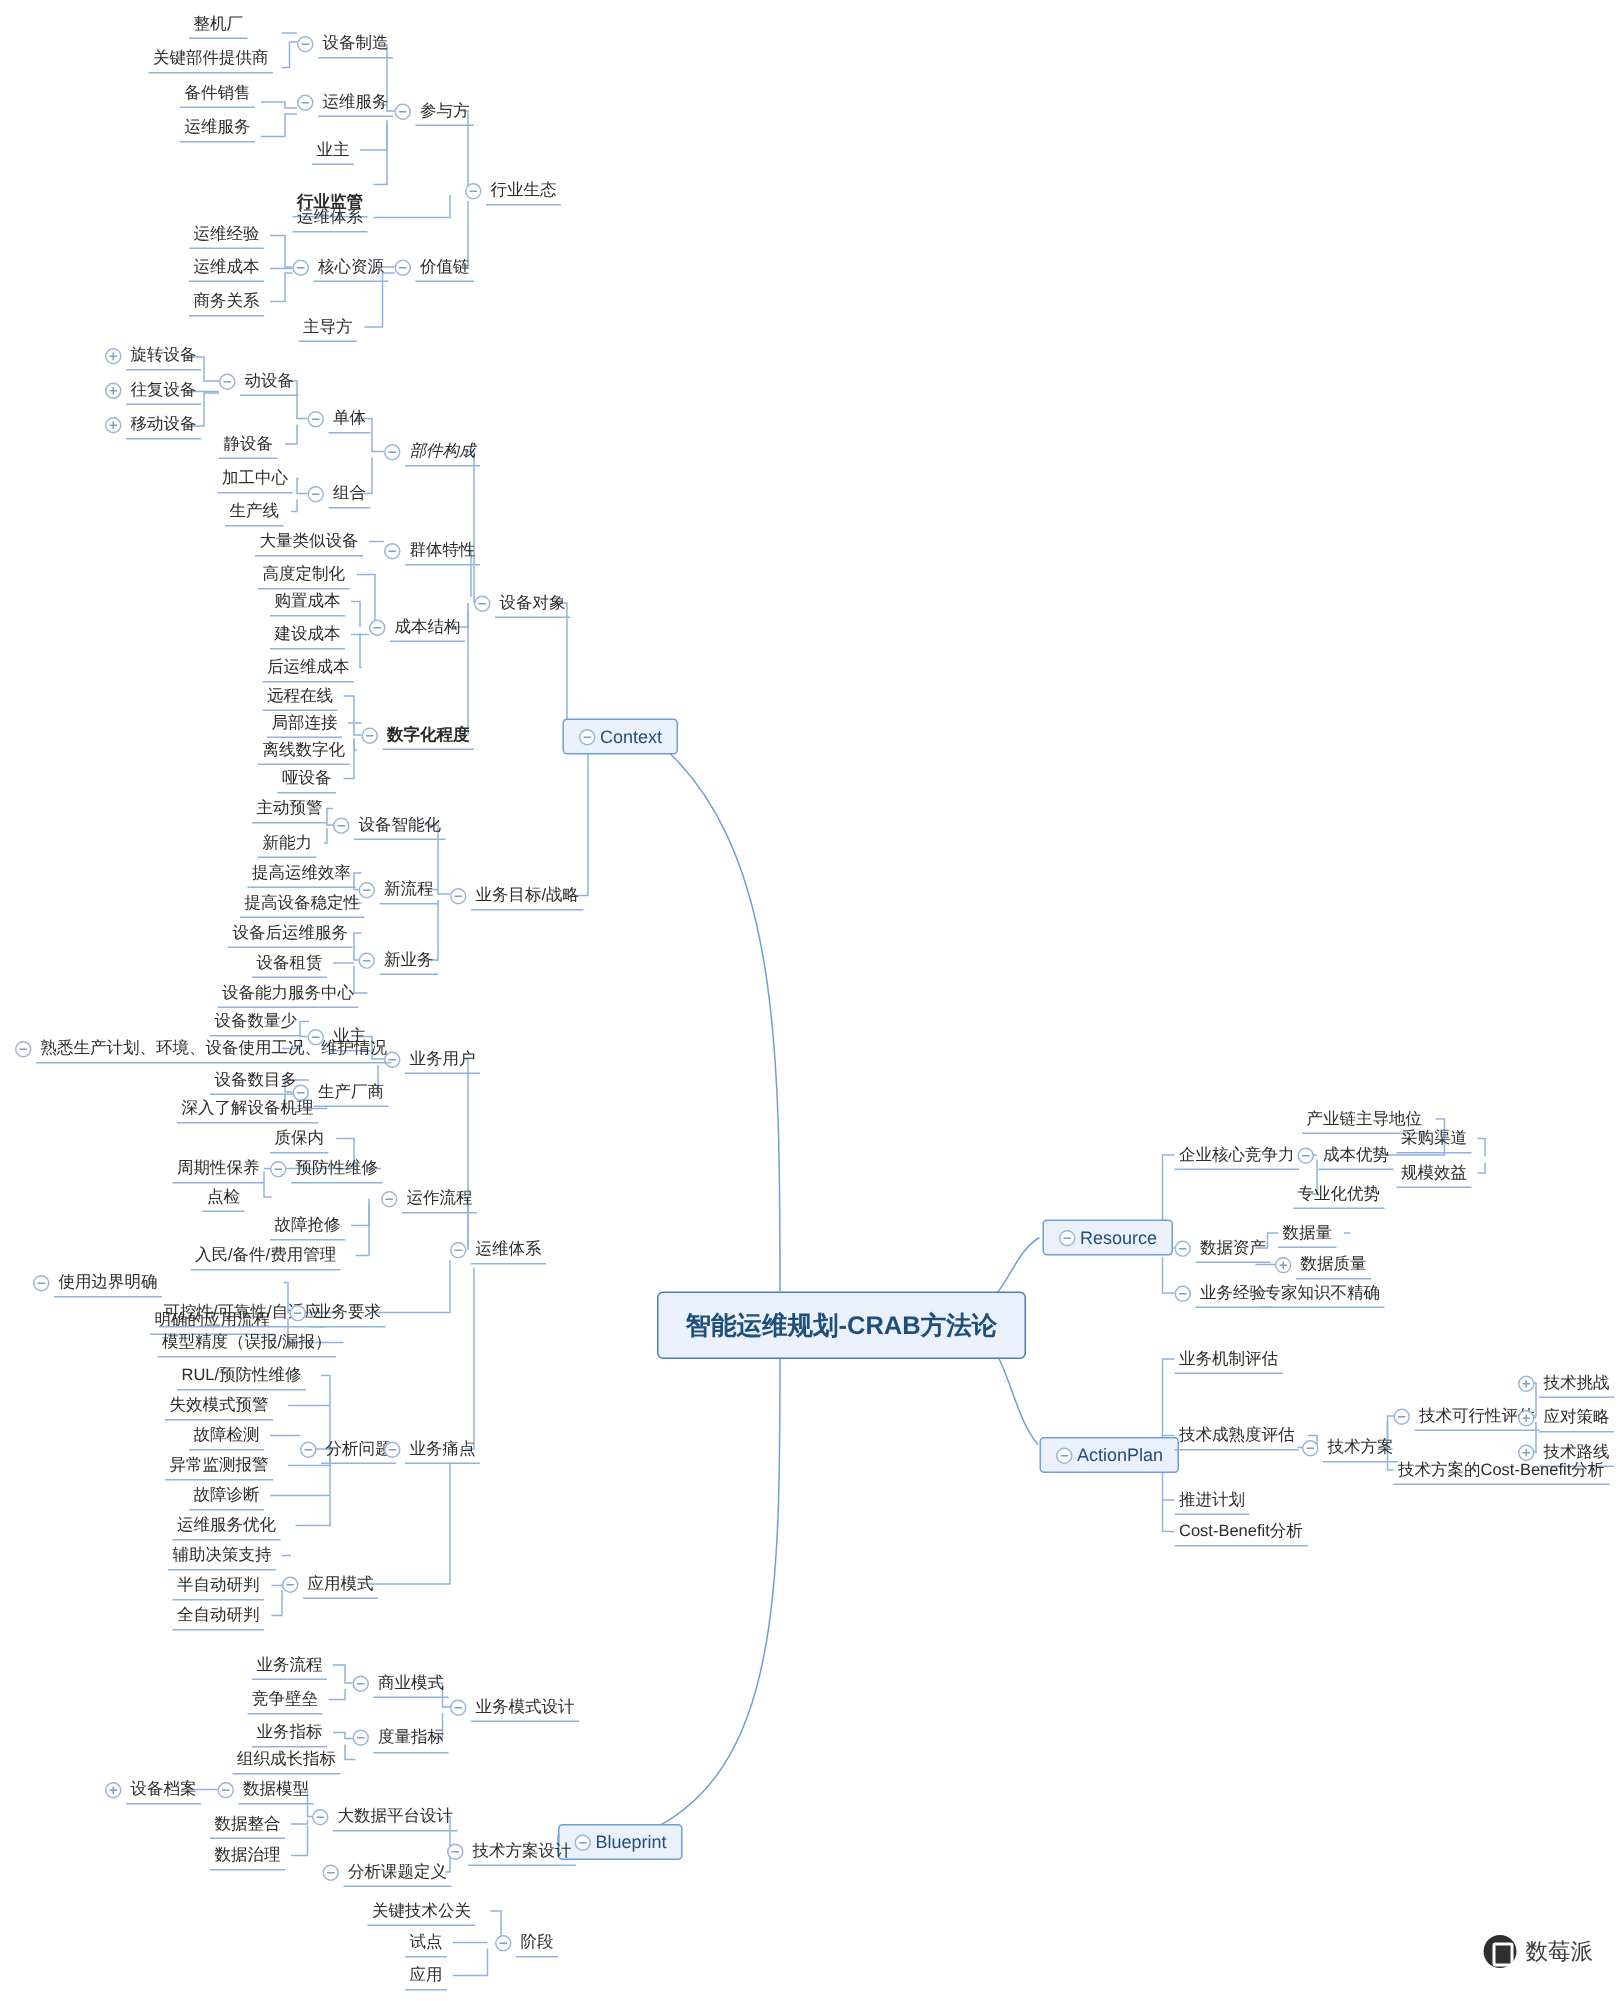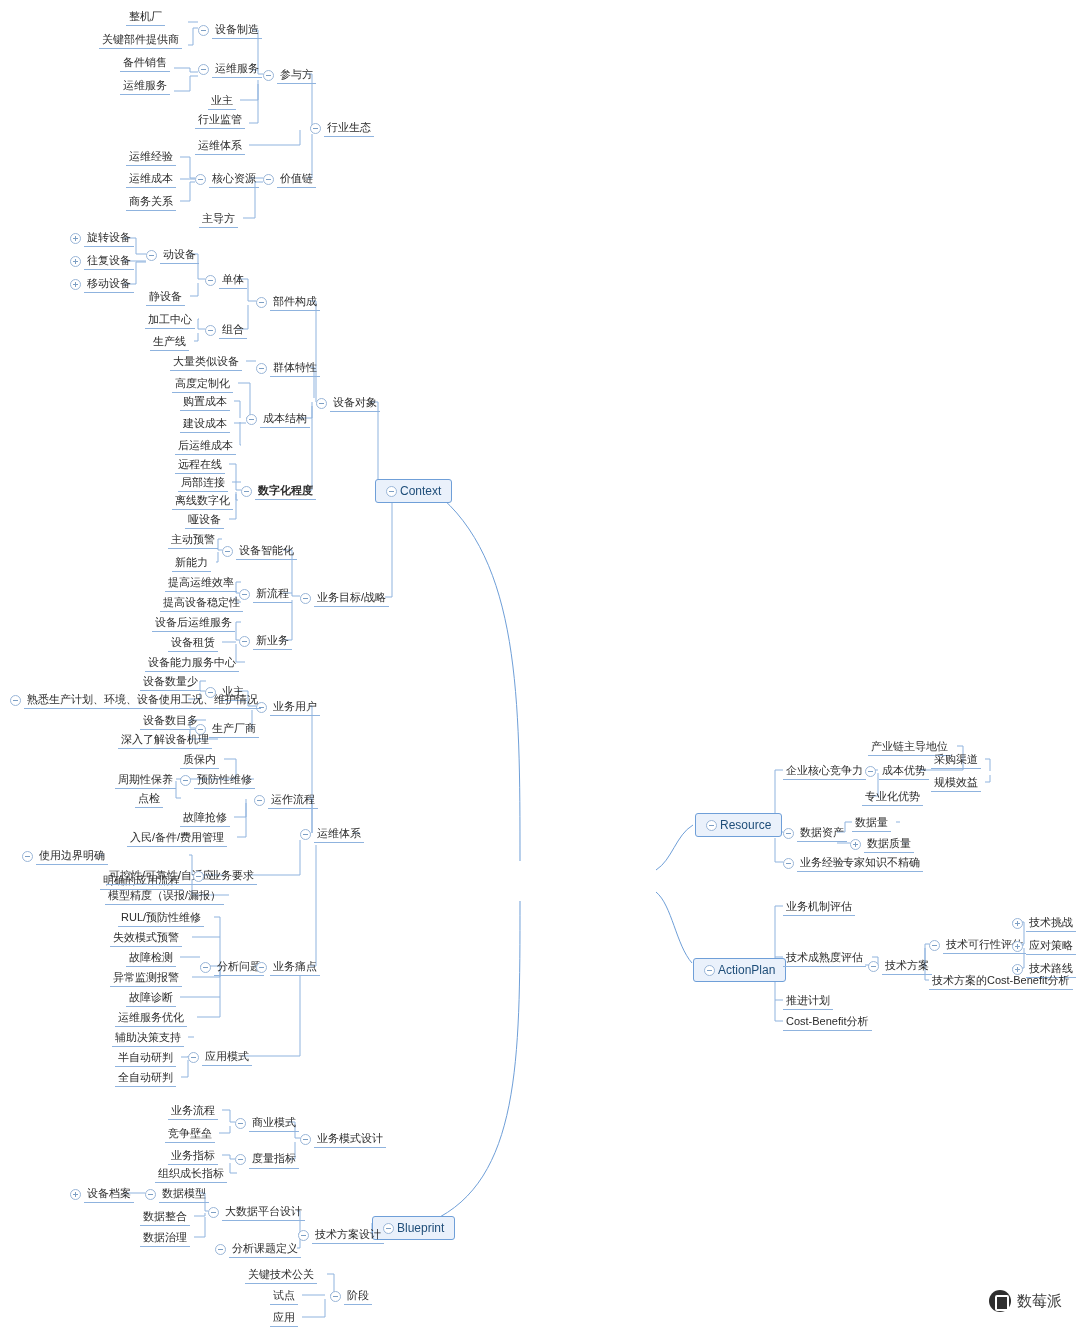--- a/index.html
+++ b/index.html
@@ -170,20 +170,23 @@
       <path d="M1012 968 H1024 V948"></path>
       <path d="M925 948 V980 H929"></path>
 
       <path d="M520 861 C 520 700, 520 560, 435 492" stroke="#6f9fd8"></path>
       <path d="M520 901 C 520 1060, 520 1180, 432 1221" stroke="#6f9fd8"></path>
       <path d="M656 870 C 672 860, 676 835, 693 825" stroke="#6f9fd8"></path>
       <path d="M656 892 C 672 905, 676 945, 692 963" stroke="#6f9fd8"></path>
     </g>
   </svg>
 
+  <div class="root" style="left:438px;top:861px;transform:translateY(0);">
+    <span>智能运维规划-CRAB方法论</span>
+  </div>
 
   <div class="cat" style="left:375px;top:479px;">
     <span class="badge"></span><span>Context</span>
   </div>
   <div class="cat" style="left:695px;top:813px;">
     <span class="badge"></span><span>Resource</span>
   </div>
   <div class="cat" style="left:693px;top:958px;">
     <span class="badge"></span><span>ActionPlan</span>
   </div>
@@ -193,36 +196,36 @@
 
   <div id="nodes">
       <div class="node" style="left: 126px; top: 9px;"><span class="txt leaf">整机厂</span></div>
       <div class="node" style="left: 99px; top: 32px;"><span class="txt leaf">关键部件提供商</span></div>
       <div class="node" style="left: 198px; top: 22px;"><span class="badge"></span><span class="txt leaf">设备制造</span></div>
       <div class="node" style="left: 120px; top: 55px;"><span class="txt leaf">备件销售</span></div>
       <div class="node" style="left: 120px; top: 78px;"><span class="txt leaf">运维服务</span></div>
       <div class="node" style="left: 198px; top: 61px;"><span class="badge"></span><span class="txt leaf">运维服务</span></div>
       <div class="node" style="left: 263px; top: 67px;"><span class="badge"></span><span class="txt leaf">参与方</span></div>
       <div class="node" style="left: 208px; top: 93px;"><span class="txt leaf">业主</span></div>
-      <div class="node" style="left: 195px; top: 112px;"><span class="txt leaf">行业监管</span></div>
+      <div class="node" style="left: 195px; top: 128px; font-weight: bold;"><span class="txt leaf">行业监管</span></div>
       <div class="node" style="left: 310px; top: 120px;"><span class="badge"></span><span class="txt leaf">行业生态</span></div>
       <div class="node" style="left: 195px; top: 138px;"><span class="txt leaf">运维体系</span></div>
       <div class="node" style="left: 126px; top: 149px;"><span class="txt leaf">运维经验</span></div>
       <div class="node" style="left: 126px; top: 171px;"><span class="txt leaf">运维成本</span></div>
       <div class="node" style="left: 195px; top: 171px;"><span class="badge"></span><span class="txt leaf">核心资源</span></div>
       <div class="node" style="left: 263px; top: 171px;"><span class="badge"></span><span class="txt leaf">价值链</span></div>
       <div class="node" style="left: 126px; top: 194px;"><span class="txt leaf">商务关系</span></div>
       <div class="node" style="left: 199px; top: 211px;"><span class="txt leaf">主导方</span></div>
       <div class="node" style="left: 70px; top: 230px;"><span class="badge plus"></span><span class="txt leaf">旋转设备</span></div>
       <div class="node" style="left: 70px; top: 253px;"><span class="badge plus"></span><span class="txt leaf">往复设备</span></div>
       <div class="node" style="left: 146px; top: 247px;"><span class="badge"></span><span class="txt leaf">动设备</span></div>
       <div class="node" style="left: 70px; top: 276px;"><span class="badge plus"></span><span class="txt leaf">移动设备</span></div>
       <div class="node" style="left: 205px; top: 272px;"><span class="badge"></span><span class="txt leaf">单体</span></div>
       <div class="node" style="left: 146px; top: 289px;"><span class="txt leaf">静设备</span></div>
-      <div class="node" style="left: 256px; top: 294px;"><span class="badge"></span><span class="txt leaf">部件构成</span></div>
+      <div class="node" style="left: 256px; top: 294px; font-style: italic;"><span class="badge"></span><span class="txt leaf">部件构成</span></div>
       <div class="node" style="left: 145px; top: 312px;"><span class="txt leaf">加工中心</span></div>
       <div class="node" style="left: 205px; top: 322px;"><span class="badge"></span><span class="txt leaf">组合</span></div>
       <div class="node" style="left: 150px; top: 334px;"><span class="txt leaf">生产线</span></div>
       <div class="node" style="left: 170px; top: 354px;"><span class="txt leaf">大量类似设备</span></div>
       <div class="node" style="left: 256px; top: 360px;"><span class="badge"></span><span class="txt leaf">群体特性</span></div>
       <div class="node" style="left: 172px; top: 376px;"><span class="txt leaf">高度定制化</span></div>
       <div class="node" style="left: 180px; top: 394px;"><span class="txt leaf">购置成本</span></div>
       <div class="node" style="left: 316px; top: 395px;"><span class="badge"></span><span class="txt leaf">设备对象</span></div>
       <div class="node" style="left: 246px; top: 411px;"><span class="badge"></span><span class="txt leaf">成本结构</span></div>
       <div class="node" style="left: 180px; top: 416px; text-align: center;"><span class="txt leaf">建设成本</span></div>

